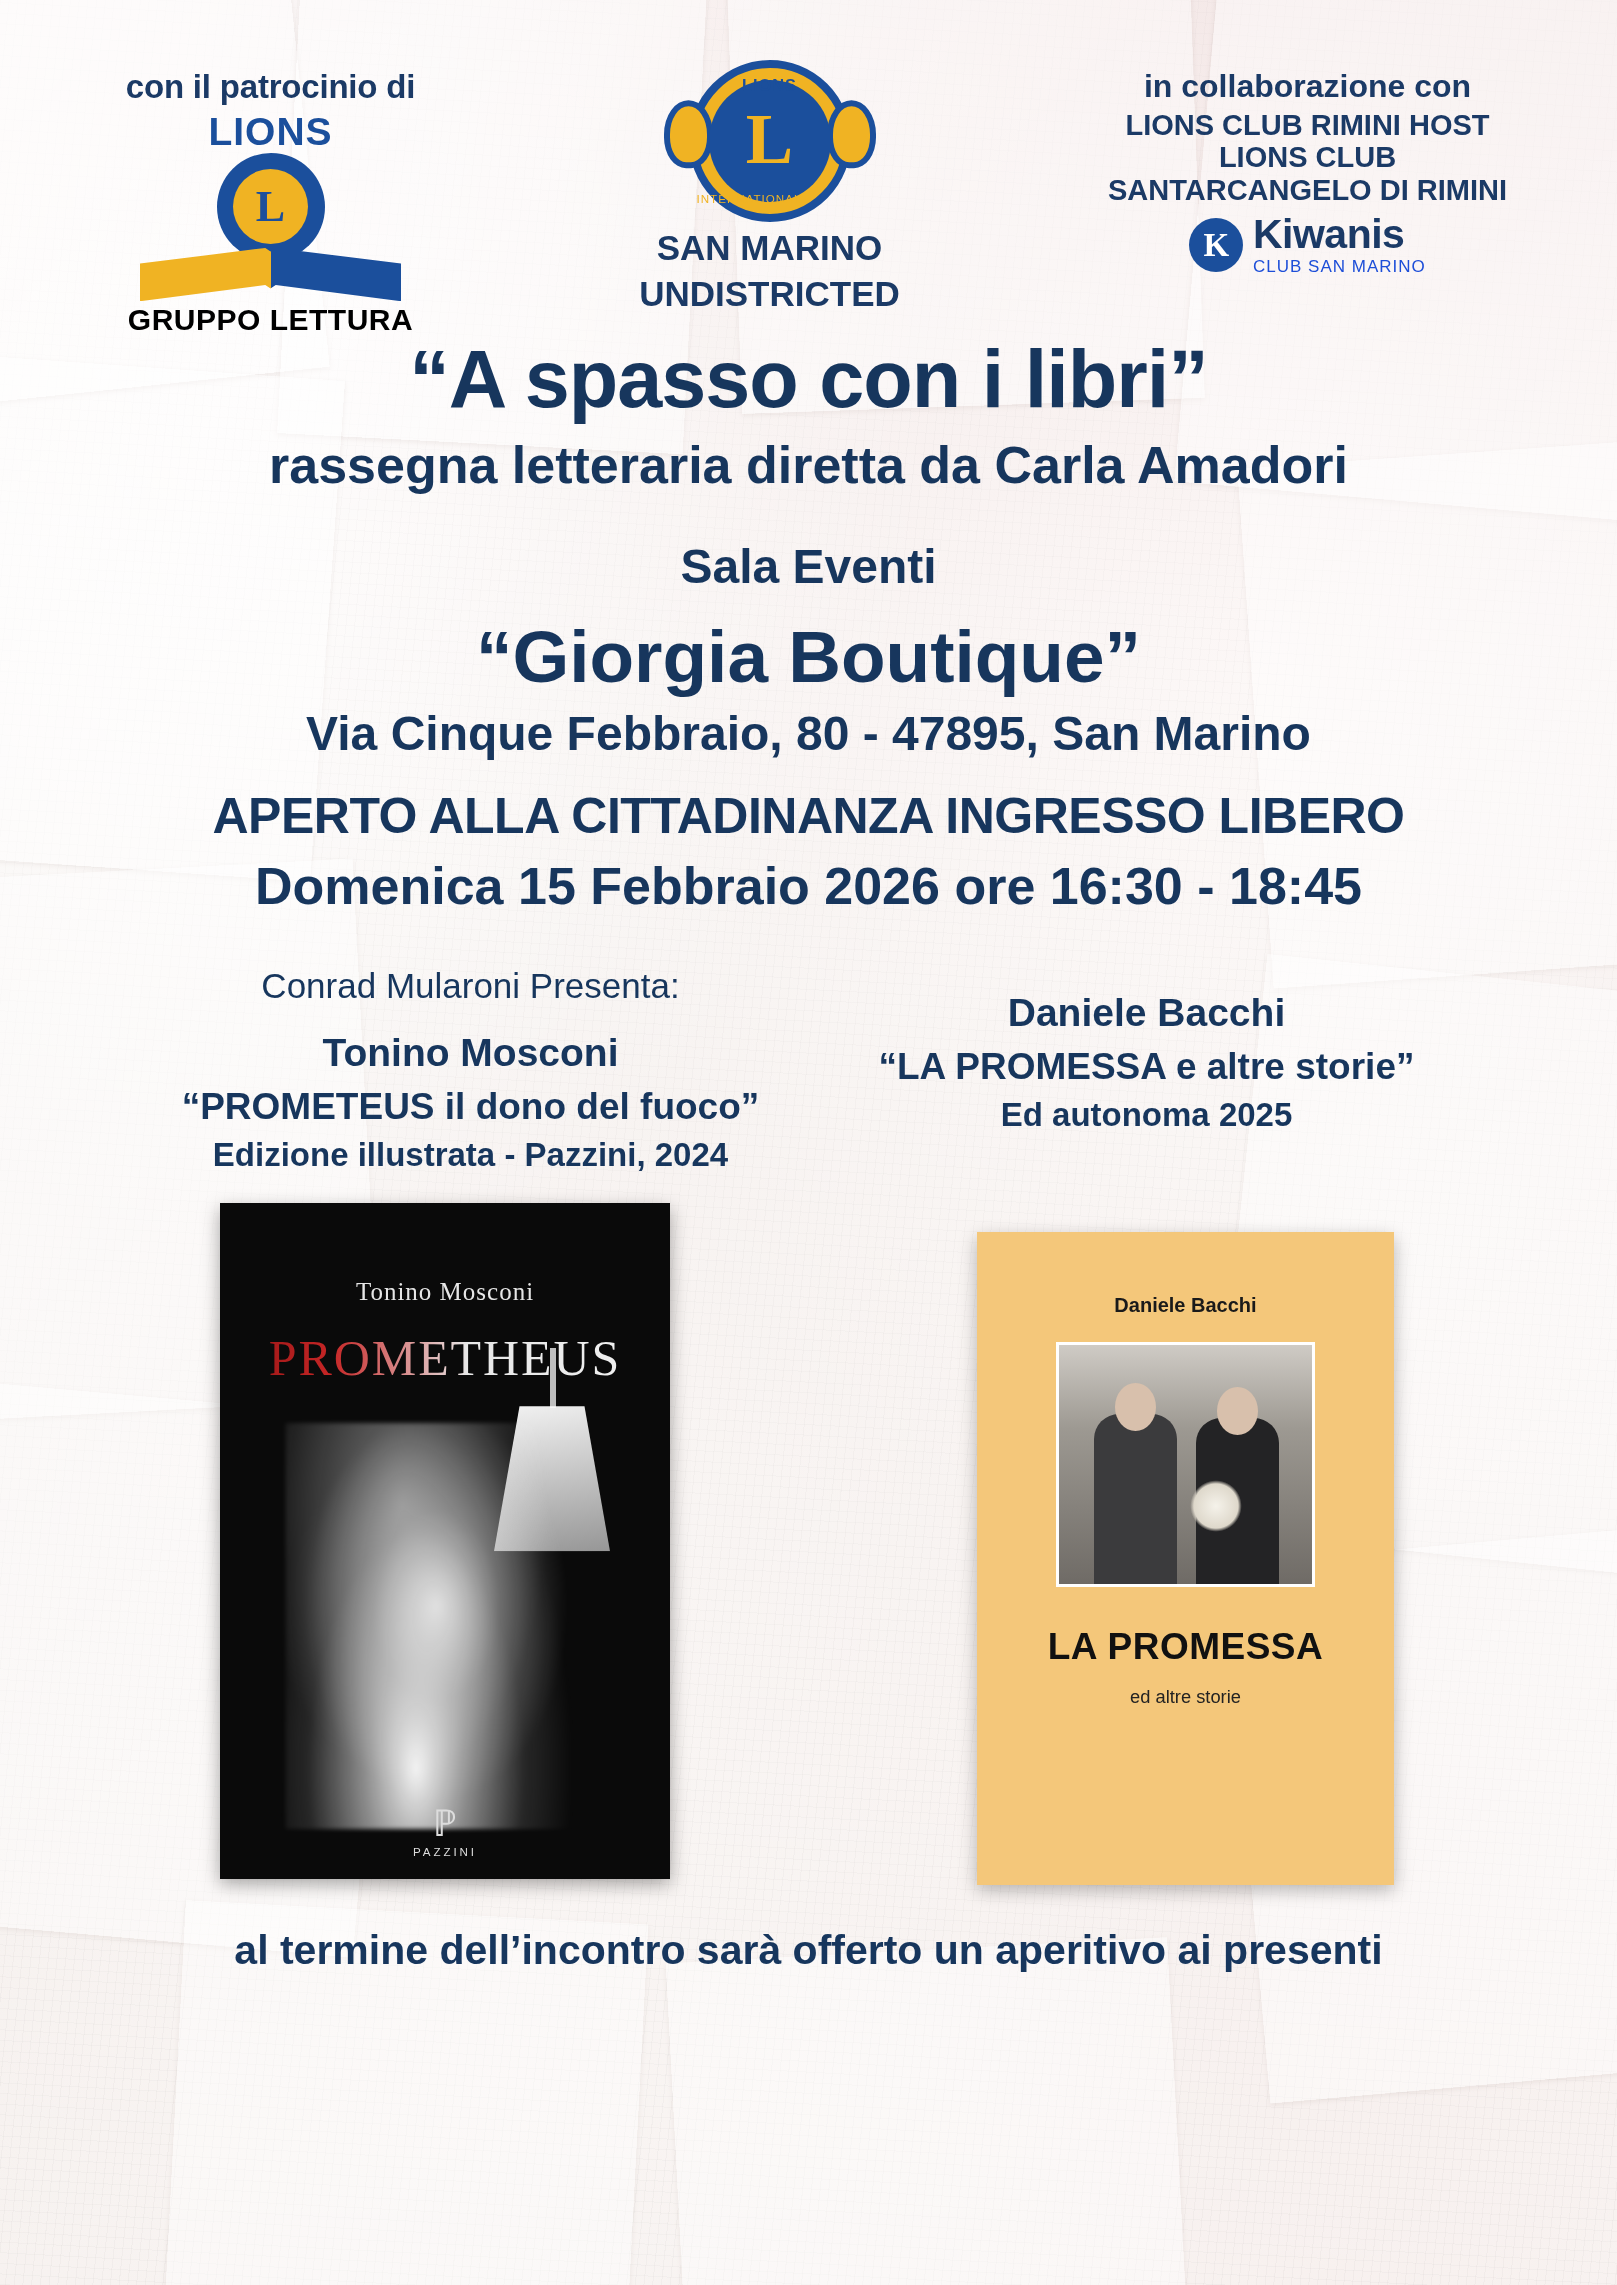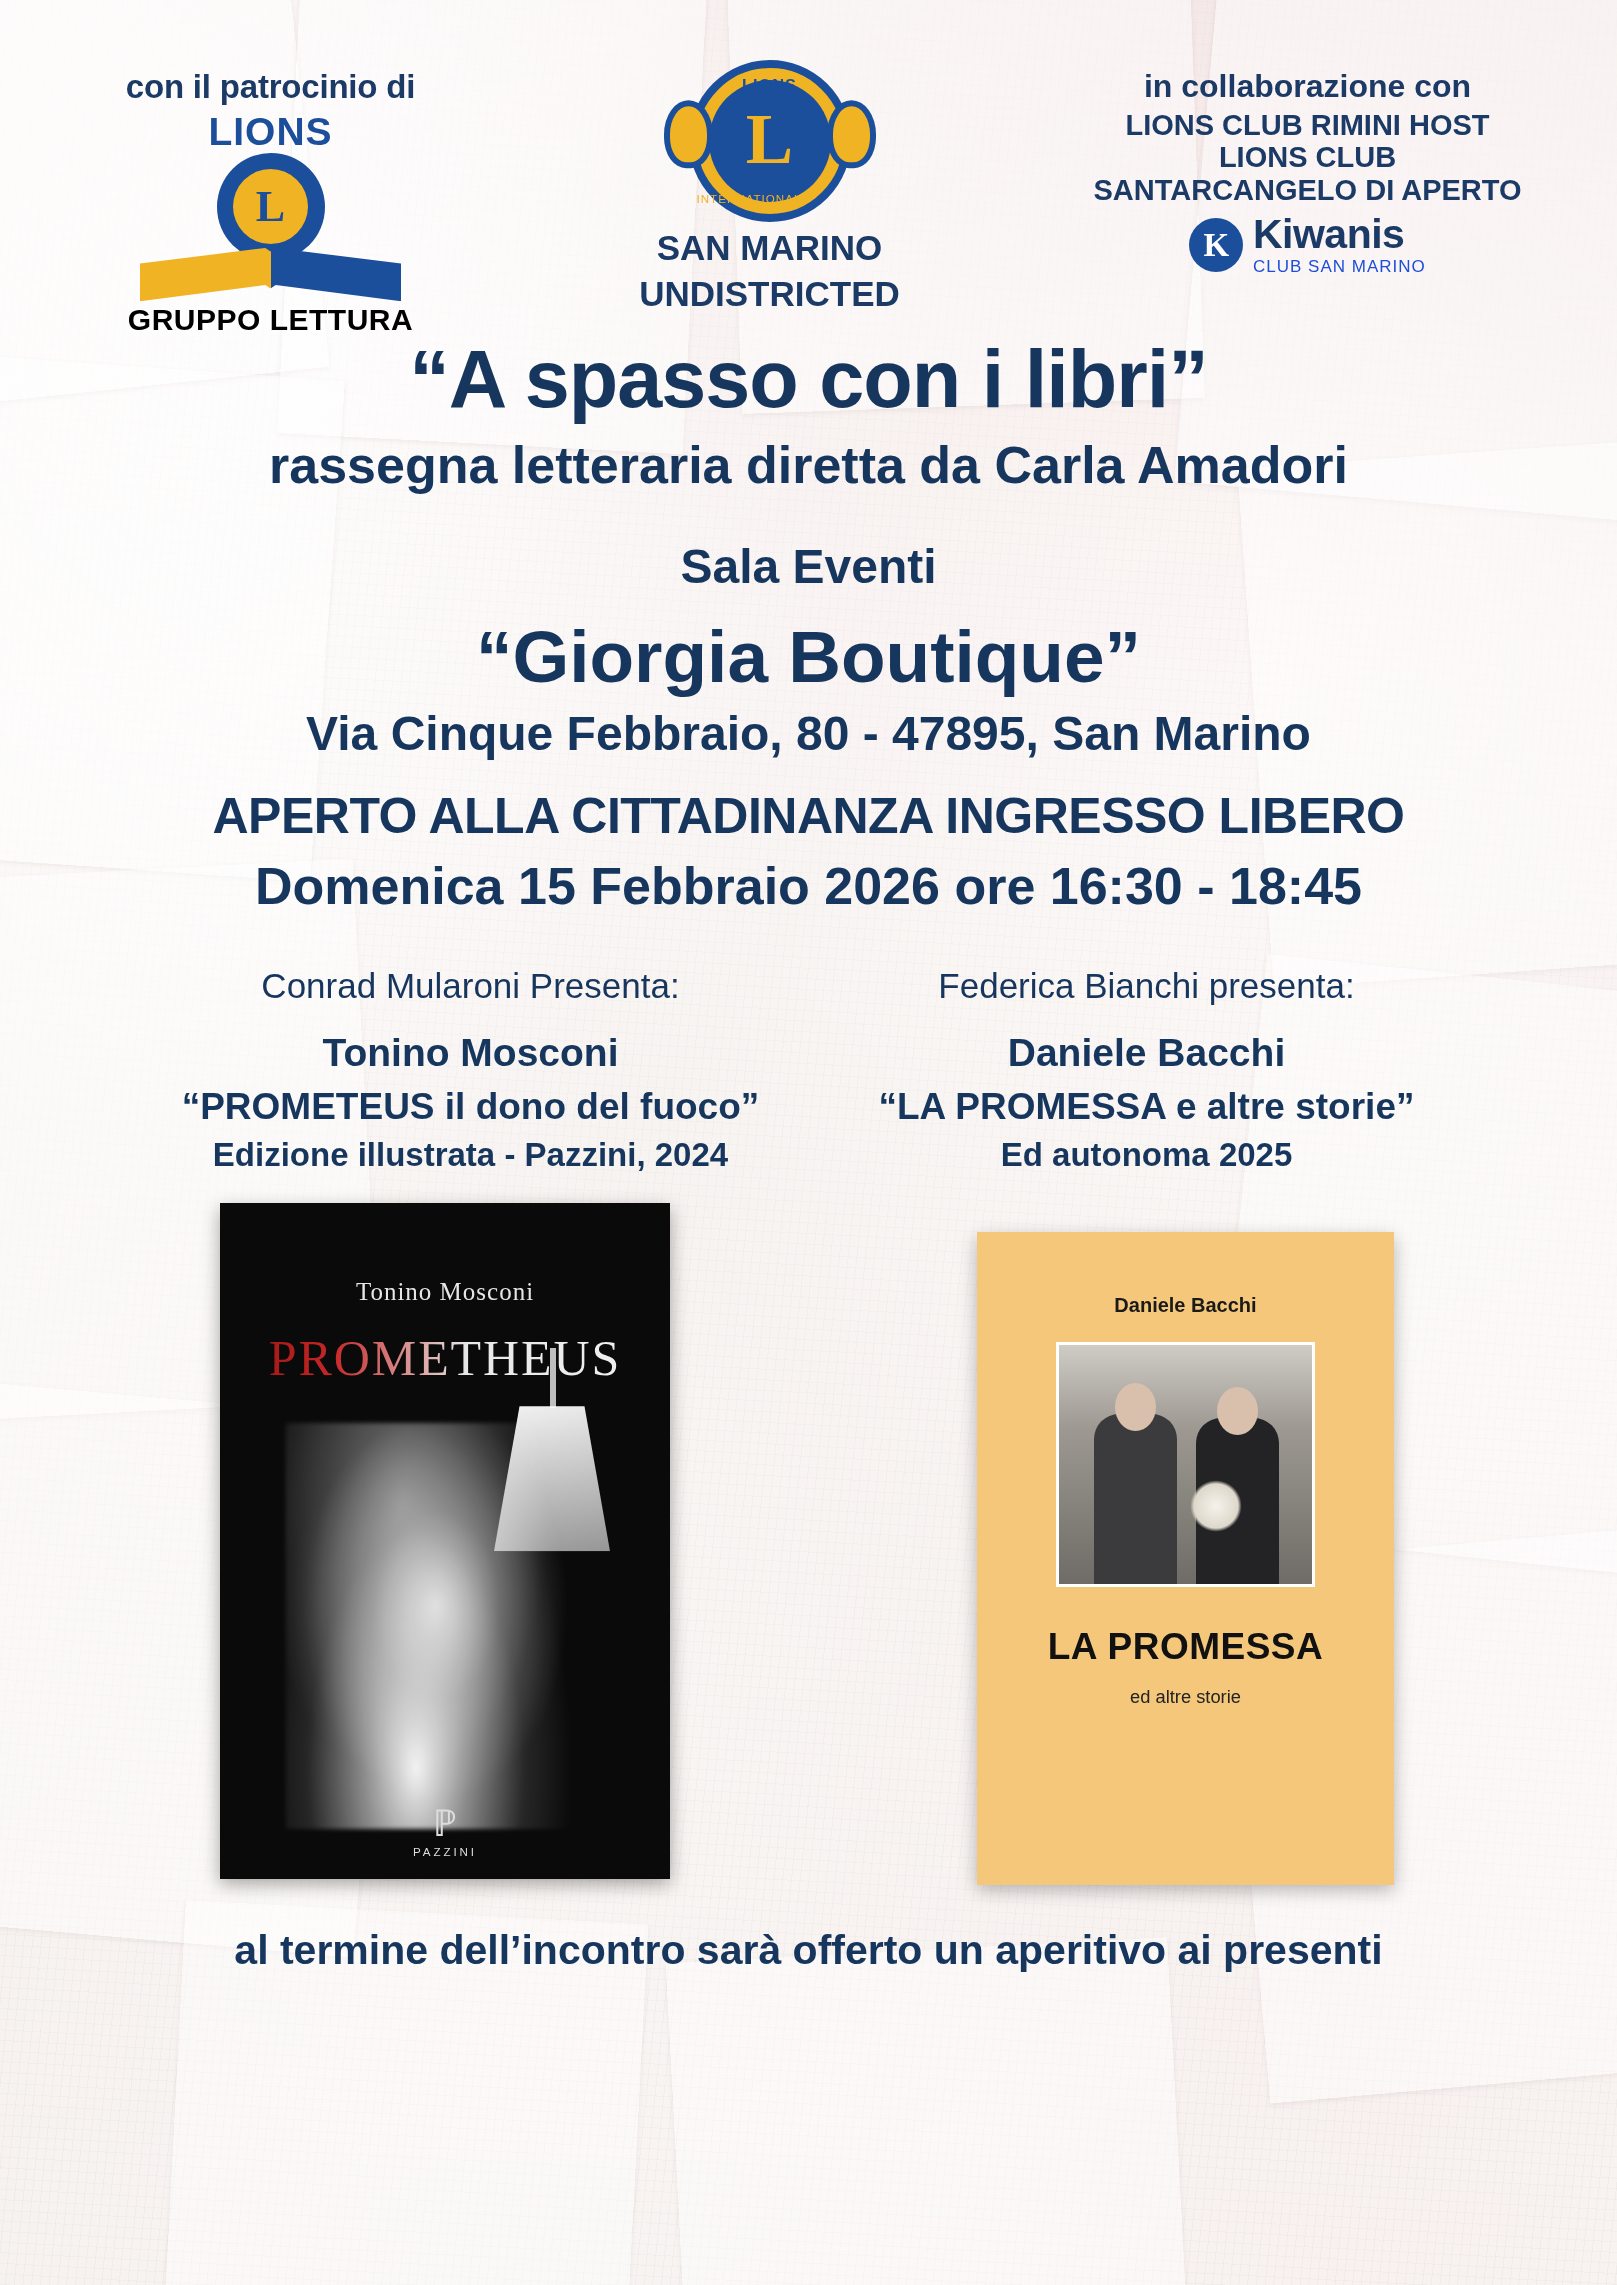--- a/index.html
+++ b/index.html
@@ -470,21 +470,21 @@
           <div class="lions-bottom-word">INTERNATIONAL</div>
         </div>
         <div class="sanmarino-line">SAN MARINO</div>
         <div class="sanmarino-line">UNDISTRICTED</div>
       </div>
 
       <div class="hdr-col hdr-right">
         <div class="collab-title">in collaborazione con</div>
         <div class="collab-line">LIONS CLUB RIMINI HOST</div>
         <div class="collab-line">LIONS CLUB</div>
-        <div class="collab-line">SANTARCANGELO DI APERTO</div>
+        <div class="collab-line">SANTARCANGELO DI RIMINI</div>
         <div class="kiwanis">
           <div class="kiwanis-mark">K</div>
           <div class="kiwanis-text">
             <div class="kiwanis-name">Kiwanis</div>
             <div class="kiwanis-sub">CLUB SAN MARINO</div>
           </div>
         </div>
       </div>
     </div>
 
@@ -499,21 +499,20 @@
     </div>
 
     <div class="presenters">
       <div class="pres-col">
         <div class="pres-intro">Conrad Mularoni Presenta:</div>
         <div class="pres-author">Tonino Mosconi</div>
         <div class="pres-book">“PROMETEUS il dono del fuoco”</div>
         <div class="pres-ed">Edizione illustrata - Pazzini, 2024</div>
       </div>
       <div class="pres-col">
-        <div class="pres-intro">Federica Bianchi presenta:</div>
         <div class="pres-author">Daniele Bacchi</div>
         <div class="pres-book">“LA PROMESSA e altre storie”</div>
         <div class="pres-ed">Ed autonoma 2025</div>
       </div>
     </div>
 
     <div class="covers">
 
       <div class="cover-prometheus">
         <div class="cp-author">Tonino Mosconi</div>

